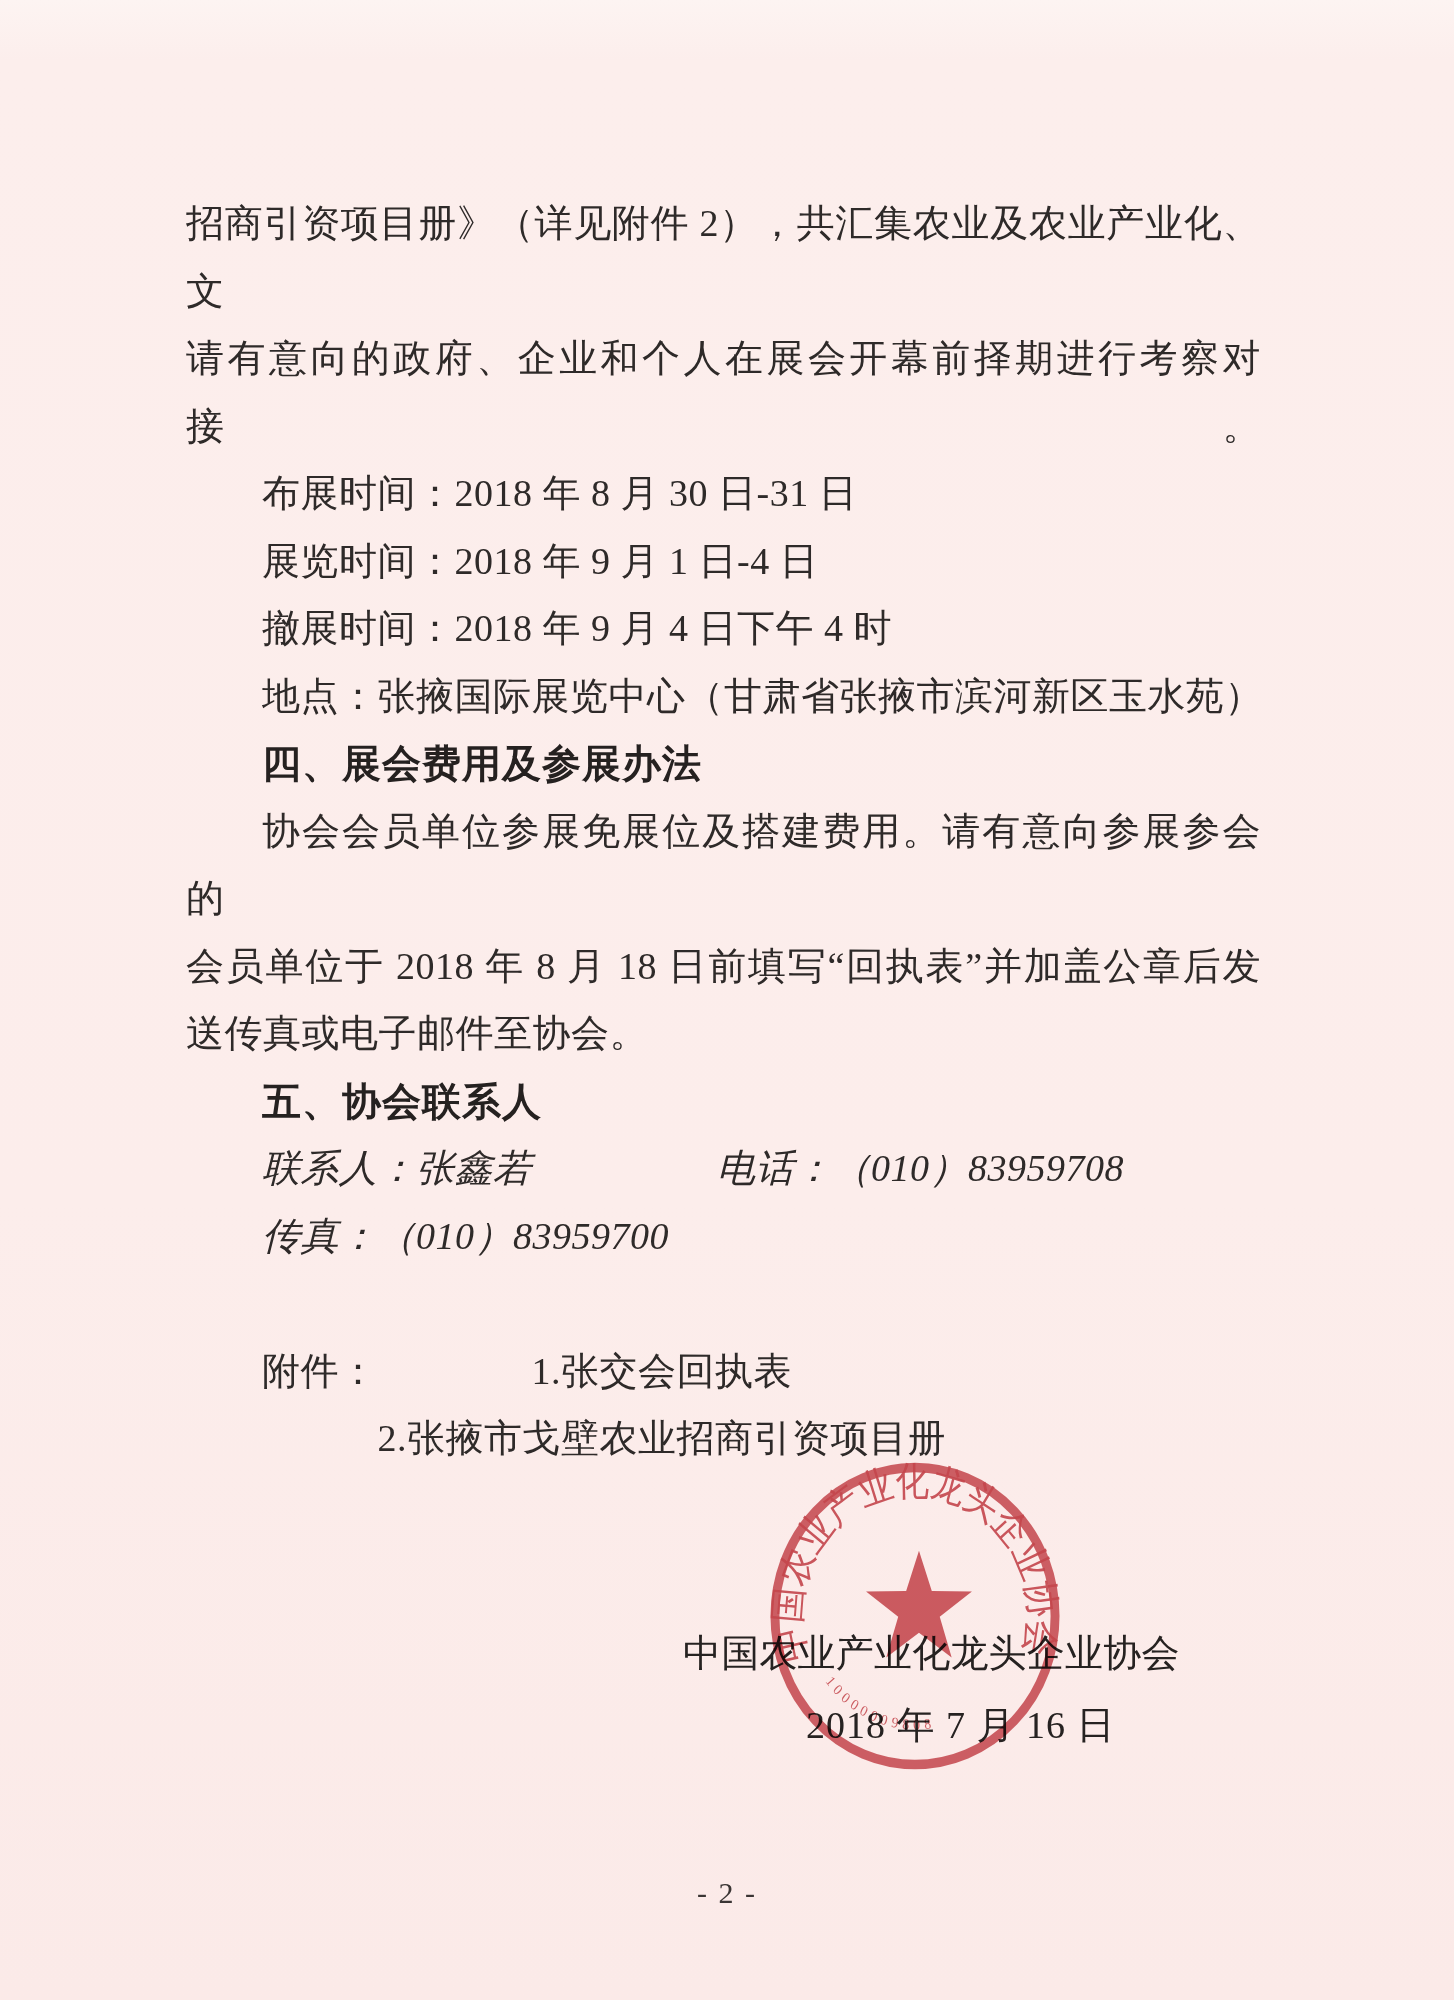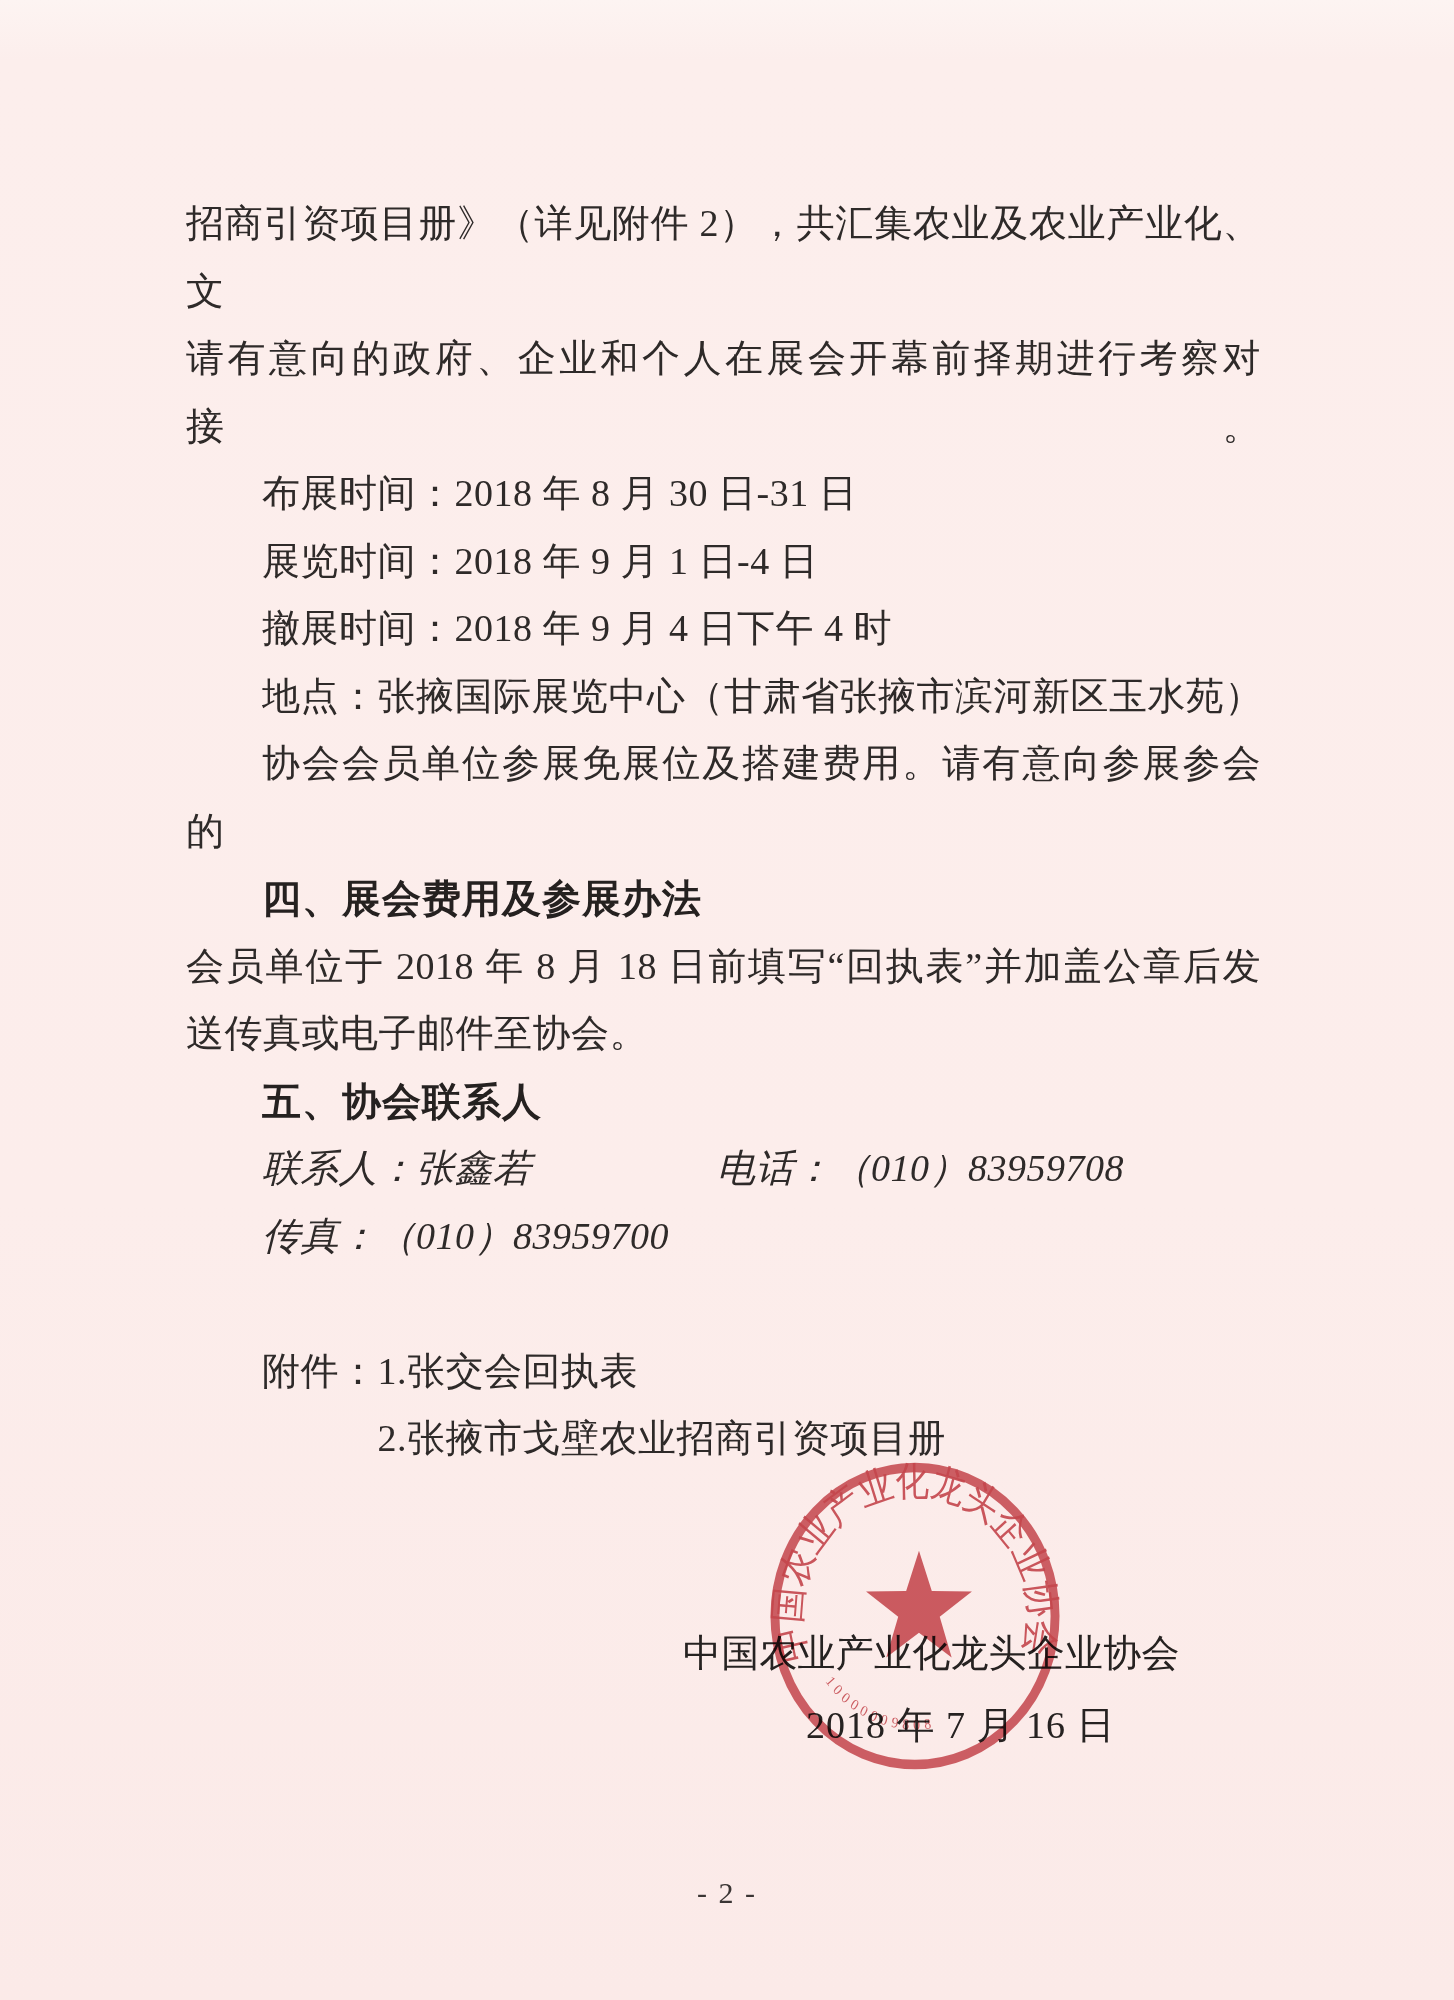--- a/index.html
+++ b/index.html
@@ -30,21 +30,21 @@
     font-family: "Liberation Sans", "DejaVu Sans", sans-serif;
     font-weight: 700;
     font-size: 39px;
     letter-spacing: 1px;
     color: #252120;
   }
   .contact-row { display: flex; padding-left: 76px; font-style: italic; }
   .contact-left { width: 455px; flex: 0 0 455px; }
   .contact-right { flex: 1; }
   .email { text-decoration: underline; text-underline-offset: 7px; text-decoration-thickness: 2px; }
-  .attach-block { display: flex; margin-top: 67.5px; padding-left: 76px; }
+  .attach-block { display: flex; margin-top: 67.5px; padding-left: 76px; text-align: center; }
   .attach-label { flex: 0 0 auto; }
   .attach-items { flex: 0 0 auto; }
   .sig-org {
     position: absolute; left: 683px; top: 1628px;
     font-size: 38px; letter-spacing: 0.2px; white-space: nowrap; color: #262221;
   }
   .sig-date {
     position: absolute; left: 806px; top: 1700px;
     font-size: 38px; letter-spacing: 1px; white-space: nowrap; color: #262221;
   }
@@ -67,22 +67,22 @@
   <div class="content">
 
     <div class="line jline">招商引资项目册》（详见附件 2），共汇集农业及农业产业化、文</div>
     <div class="line jline">请有意向的政府、企业和个人在展会开幕前择期进行考察对接。</div>
 
     <div class="line indent">布展时间：2018 年 8 月 30 日-31 日</div>
     <div class="line indent">展览时间：2018 年 9 月 1 日-4 日</div>
     <div class="line indent">撤展时间：2018 年 9 月 4 日下午 4 时</div>
     <div class="line indent">地点：张掖国际展览中心（甘肃省张掖市滨河新区玉水苑）</div>
 
+    <div class="line heading indent">四、展会费用及参展办法</div>
     <div class="line jline indent">协会会员单位参展免展位及搭建费用。请有意向参展参会的</div>
-    <div class="line heading indent">四、展会费用及参展办法</div>
     <div class="line jline">会员单位于 2018 年 8 月 18 日前填写“回执表”并加盖公章后发</div>
     <div class="line">送传真或电子邮件至协会。</div>
 
     <div class="line heading indent">五、协会联系人</div>
 
     <div class="contact-row">
       <div class="line contact-left">联系人：张鑫若</div>
       <div class="line contact-right">电话：（010）83959708</div>
     </div>
     <div class="contact-row">

